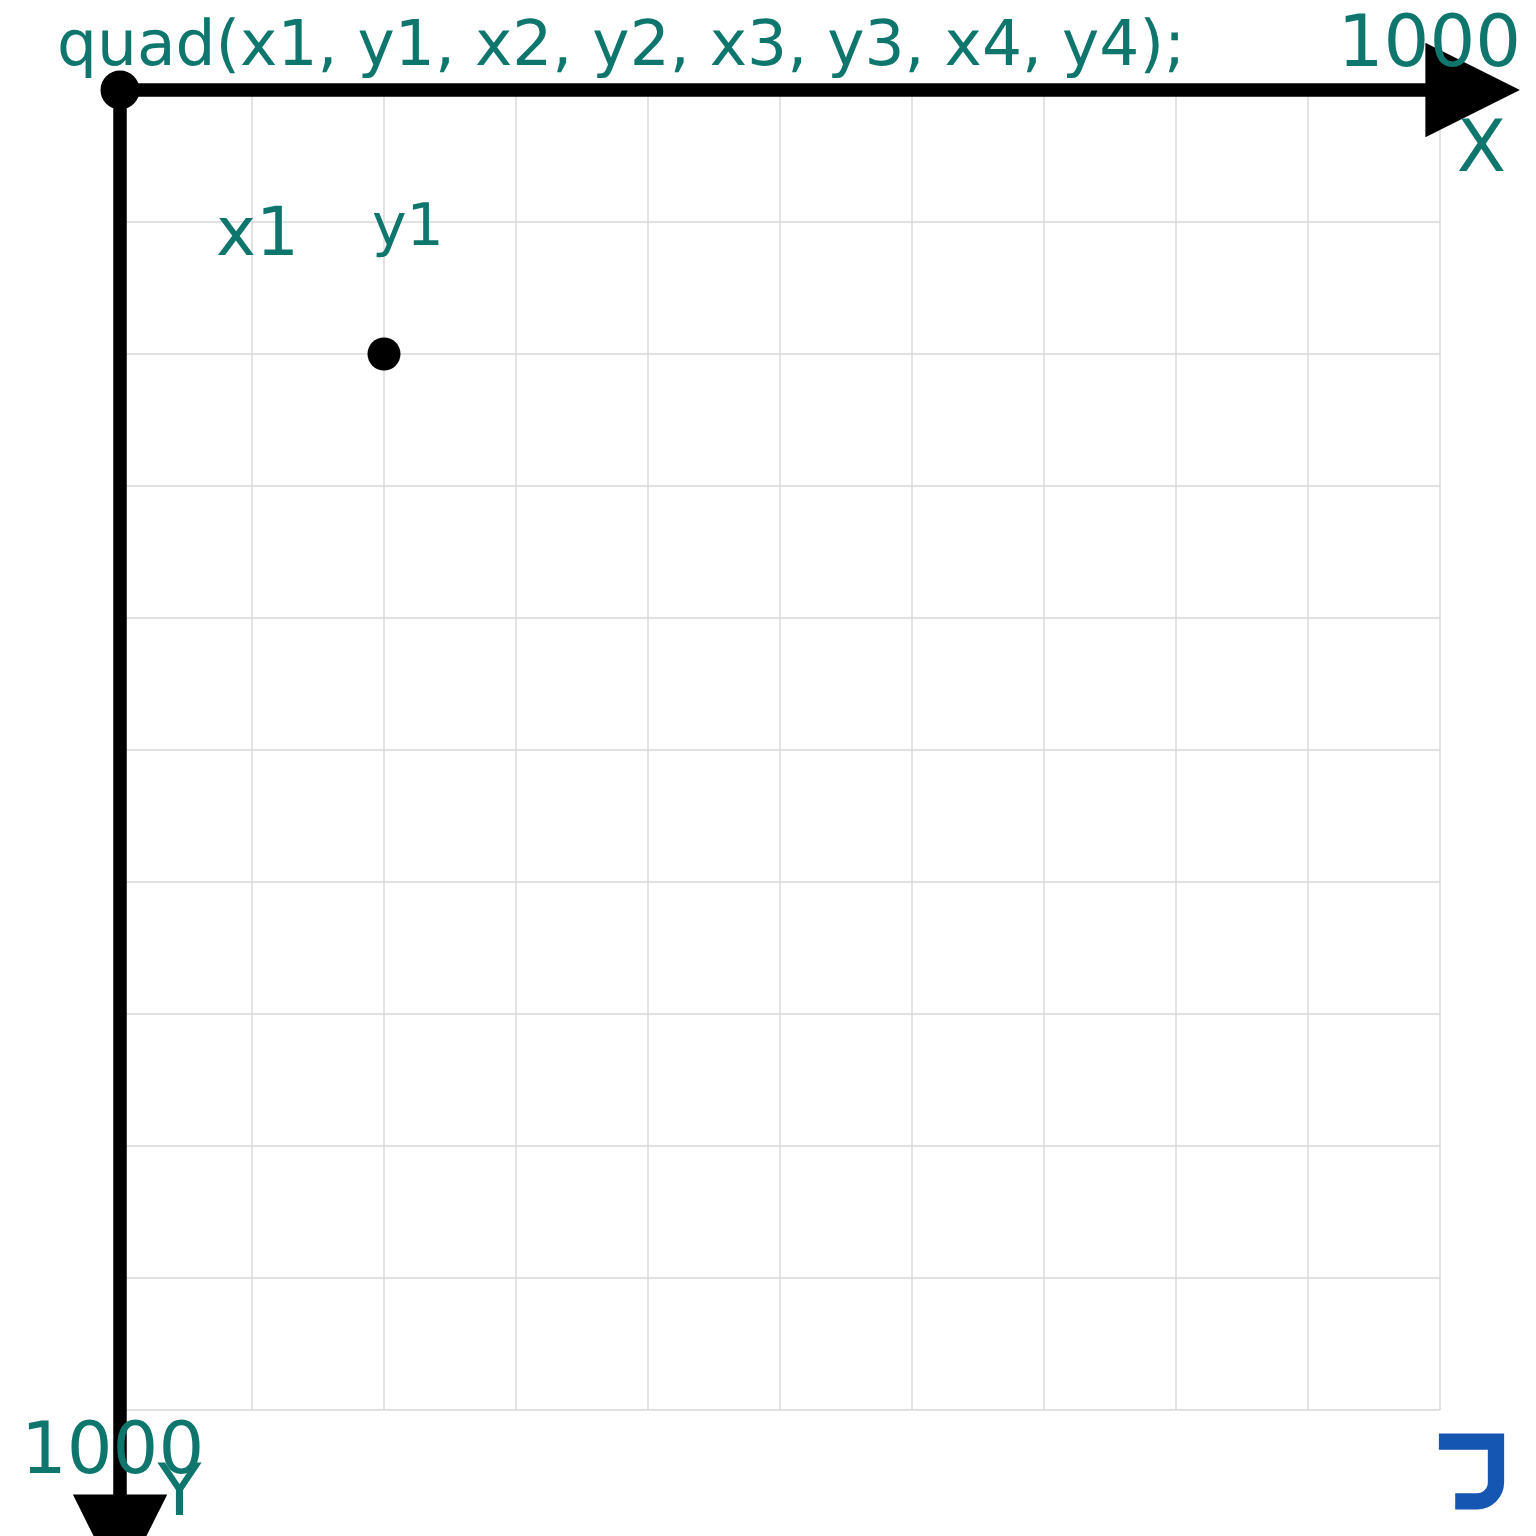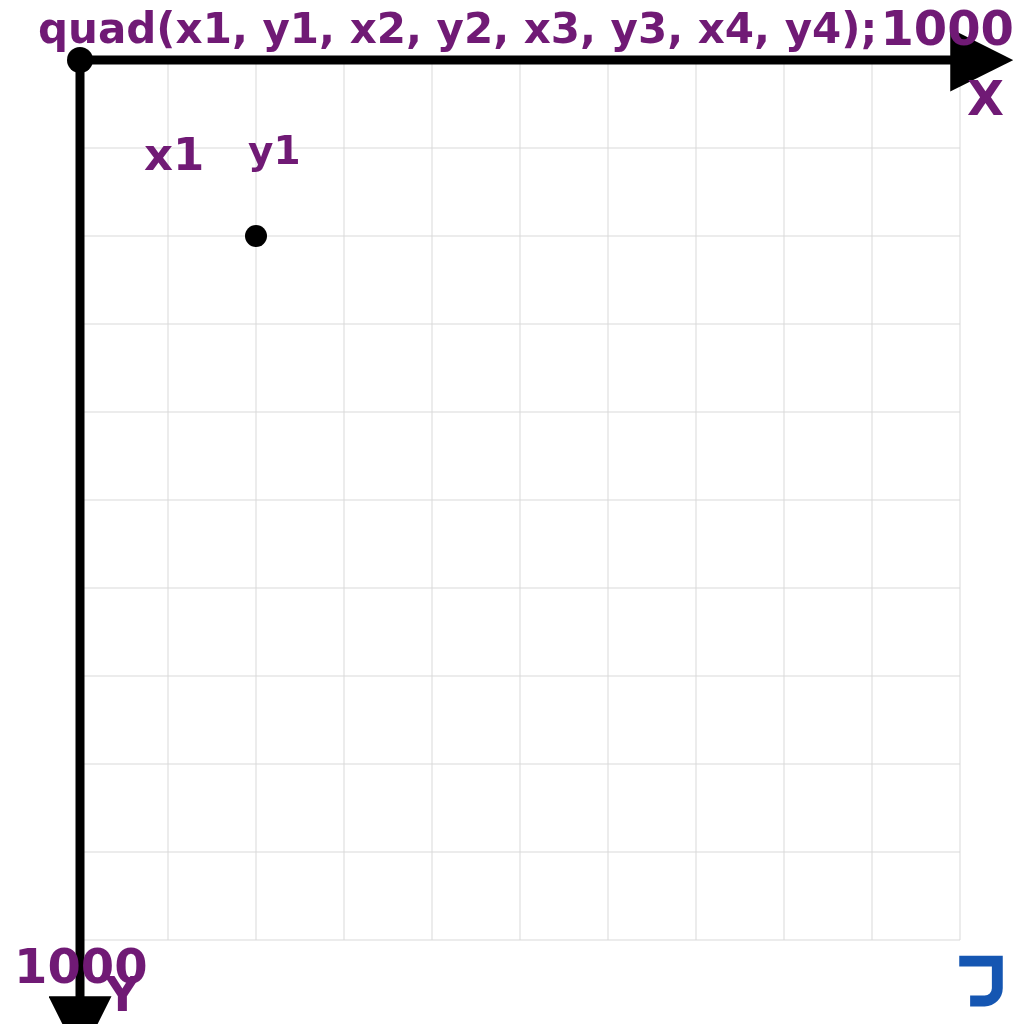--- a/index.html
+++ b/index.html
@@ -15,22 +15,22 @@
     position: relative;
     width: 1024px;
     height: 1024px;
   }
   svg {
     position: absolute;
     top: 0; left: 0;
   }
   .label {
     position: absolute;
-    font-weight: 700;
-    color: #701a75;
+    font-weight: 400;
+    color: #0f766e;
     white-space: nowrap;
   }
   .title-label { font-size: 42px; top: 4px; left: 38px; }
   .x-max-label { font-size: 48px; top: 0px; right: 10px; }
   .x-axis-label { font-size: 48px; top: 70px; right: 20px; }
   .y-axis-label { font-size: 48px; bottom: 2px; left: 105px; }
   .y-max-label {
     font-size: 48px;
     left: 14px;
     bottom: 36px;

